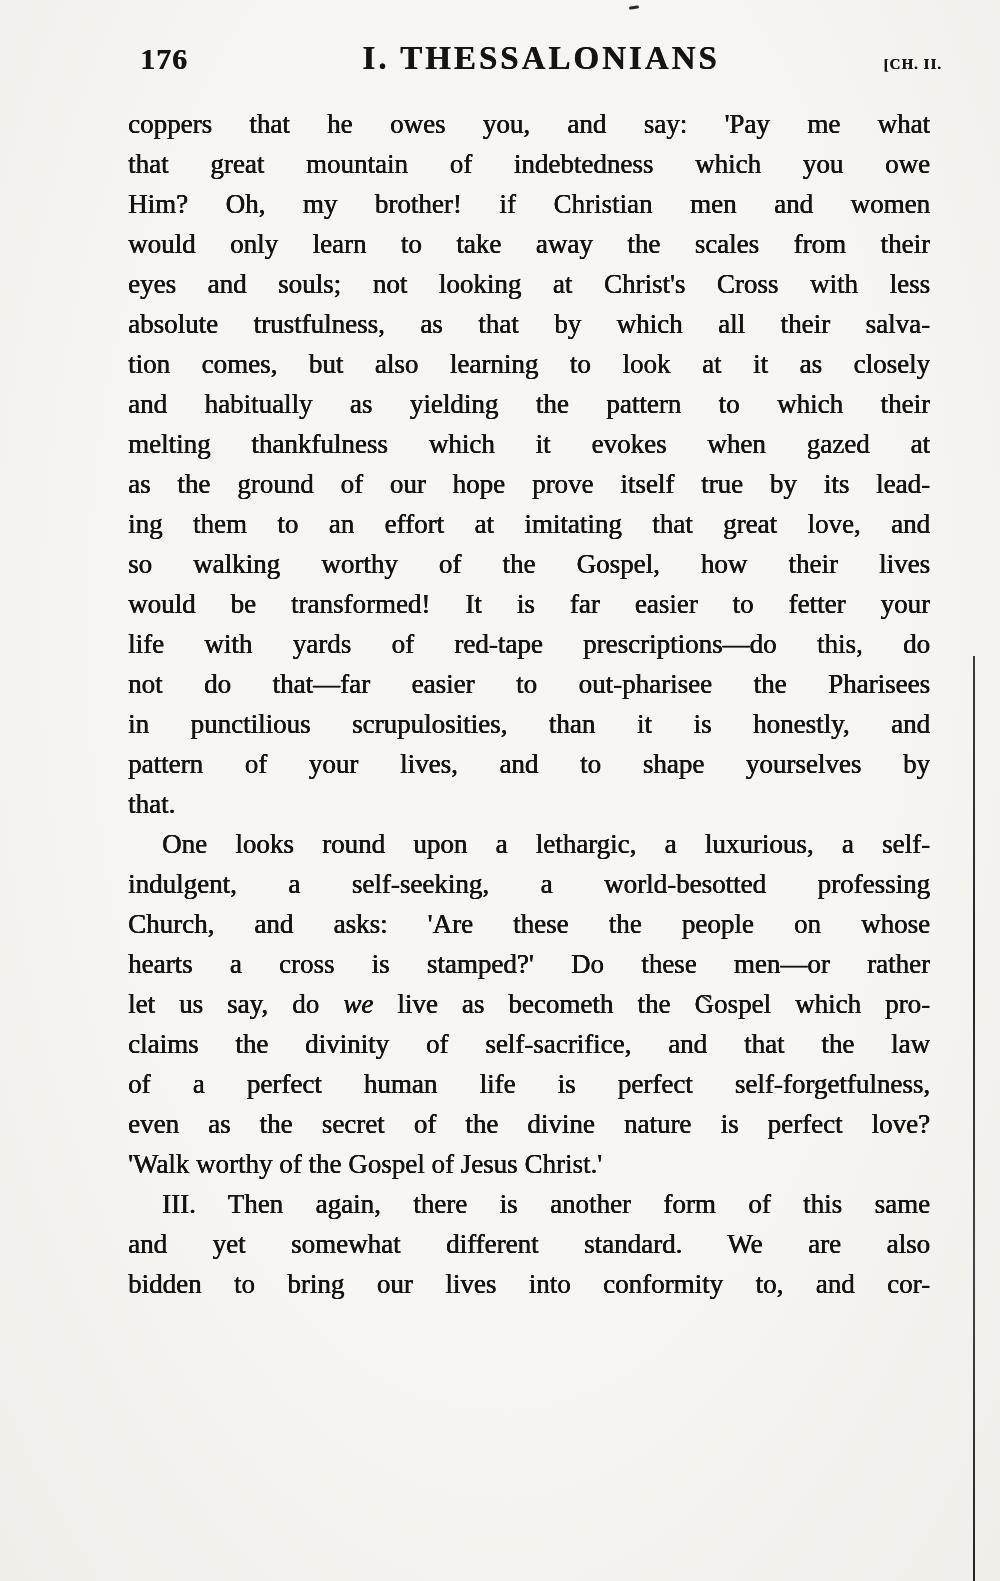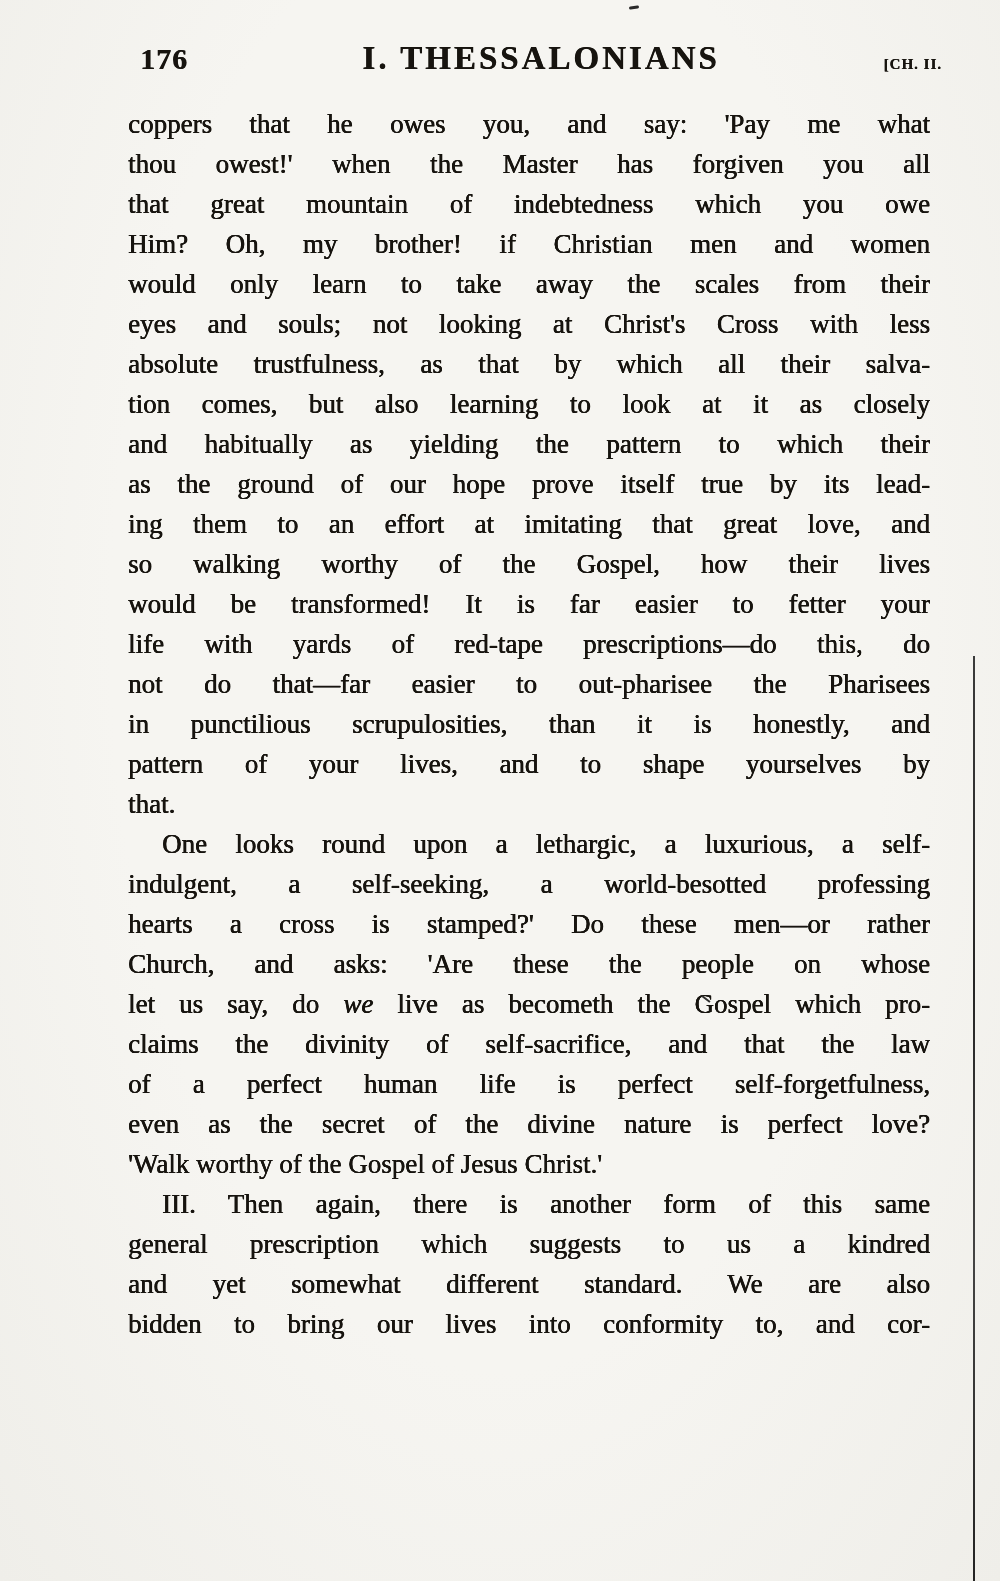--- a/index.html
+++ b/index.html
@@ -110,54 +110,53 @@
   <div class="header">
     <span class="pagenum">176</span>
     <span class="title">I. THESSALONIANS</span>
     <span class="chapref">[CH. II.</span>
   </div>
 
   <div class="bodytext">
 
     <div class="para">
       <div class="line">coppers that he owes you, and say: 'Pay me what</div>
-      <div class="line">thou owest!' when the Master has forgiven you all</div>
       <div class="line">that great mountain of indebtedness which you owe</div>
       <div class="line">Him? Oh, my brother! if Christian men and women</div>
       <div class="line">would only learn to take away the scales from their</div>
       <div class="line">eyes and souls; not looking at Christ's Cross with less</div>
       <div class="line">absolute trustfulness, as that by which all their salva-</div>
       <div class="line">tion comes, but also learning to look at it as closely</div>
       <div class="line">and habitually as yielding the pattern to which their</div>
+      <div class="line">melting thankfulness which it evokes when gazed at</div>
       <div class="line">as the ground of our hope prove itself true by its lead-</div>
       <div class="line">ing them to an effort at imitating that great love, and</div>
       <div class="line">so walking worthy of the Gospel, how their lives</div>
       <div class="line">would be transformed! It is far easier to fetter your</div>
       <div class="line">life with yards of red-tape prescriptions—do this, do</div>
       <div class="line">not do that—far easier to out-pharisee the Pharisees</div>
       <div class="line">in punctilious scrupulosities, than it is honestly, and</div>
       <div class="line">pattern of your lives, and to shape yourselves by</div>
       <div class="line last">that.</div>
     </div>
 
     <div class="para indent">
       <div class="line">One looks round upon a lethargic, a luxurious, a self-</div>
       <div class="line">indulgent, a self-seeking, a world-besotted professing</div>
+      <div class="line">Church, and asks: 'Are these the people on whose</div>
       <div class="line">hearts a cross is stamped?' Do these men—or rather</div>
-      <div class="line">Church, and asks: 'Are these the people on whose</div>
       <div class="line"><span>let us say, do </span><em>we</em><span> live as becometh the Gospel which pro-</span></div>
       <div class="line">claims the divinity of self-sacrifice, and that the law</div>
       <div class="line">of a perfect human life is perfect self-forgetfulness,</div>
       <div class="line">even as the secret of the divine nature is perfect love?</div>
       <div class="line last">'Walk worthy of the Gospel of Jesus Christ.'</div>
     </div>
 
     <div class="para indent">
       <div class="line">III. Then again, there is another form of this same</div>
-      <div class="line">general prescription which suggests to us a kindred</div>
       <div class="line">and yet somewhat different standard. We are also</div>
       <div class="line">bidden to bring our lives into conformity to, and cor-</div>
     </div>
 
   </div>
 
   <div class="vline"></div>
   <div class="topmark"></div>
   <div class="speck"></div>
 

